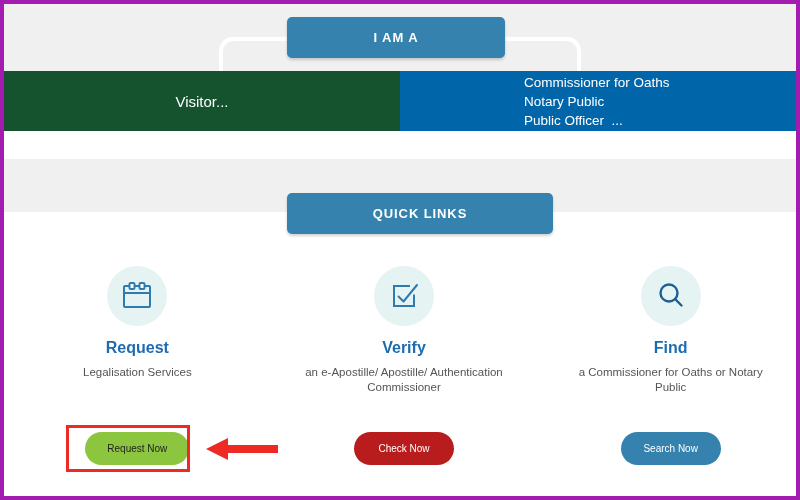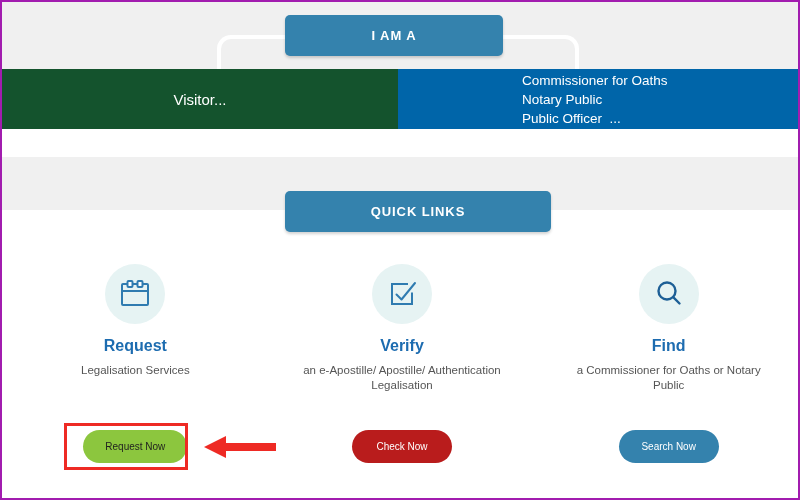--- a/index.html
+++ b/index.html
@@ -7,21 +7,21 @@
   html, body {
     width: 800px; height: 500px;
     background: #ffffff;
     font-family: "Liberation Sans", sans-serif;
   }
 
   #page {
     position: relative;
     width: 800px; height: 500px;
     background: #ffffff;
-    border: 2px solid #a21caf;
+    border: 4px solid #a21caf;
     overflow: hidden;
   }
 
   
   .band-grey-top {
     position: absolute; left: 0; top: 0; width: 800px; height: 67px;
     background: #f0f0f0;
   }
 
   
@@ -204,21 +204,21 @@
     </div>
 
     <div class="link-col">
       <div class="icon-circle">
         <svg width="34" height="34" viewBox="0 0 34 34" fill="none" stroke="#2f7bb0" stroke-width="2">
           <path d="M27 15.5V27H7V7h16"></path>
           <path d="M11.5 17.5l5 5L30 6" stroke-linecap="round" stroke-linejoin="round"></path>
         </svg>
       </div>
       <div class="link-title">Verify</div>
-      <div class="link-desc">an e-Apostille/ Apostille/ Authentication Legalisation</div>
+      <div class="link-desc">an e-Apostille/ Apostille/ Authentication Commissioner</div>
     </div>
 
     <div class="link-col">
       <div class="icon-circle">
         <svg width="34" height="34" viewBox="0 0 34 34" fill="none" stroke="#1d5f96" stroke-width="2.4">
           <circle cx="15" cy="14" r="8.5"></circle>
           <line x1="21.2" y1="20.2" x2="27.5" y2="26.5" stroke-linecap="round"></line>
         </svg>
       </div>
       <div class="link-title">Find</div>

